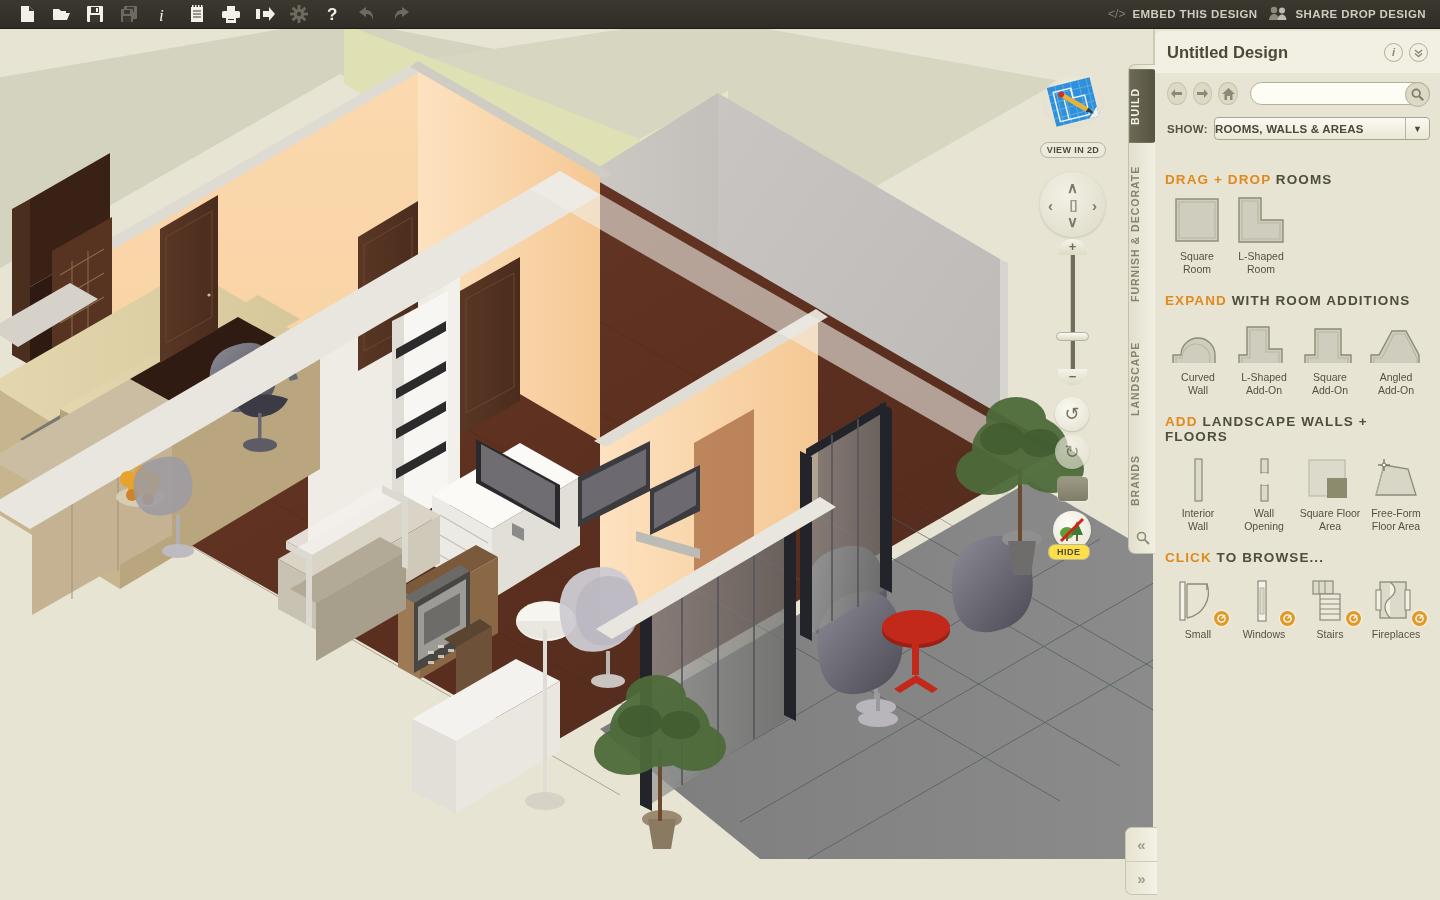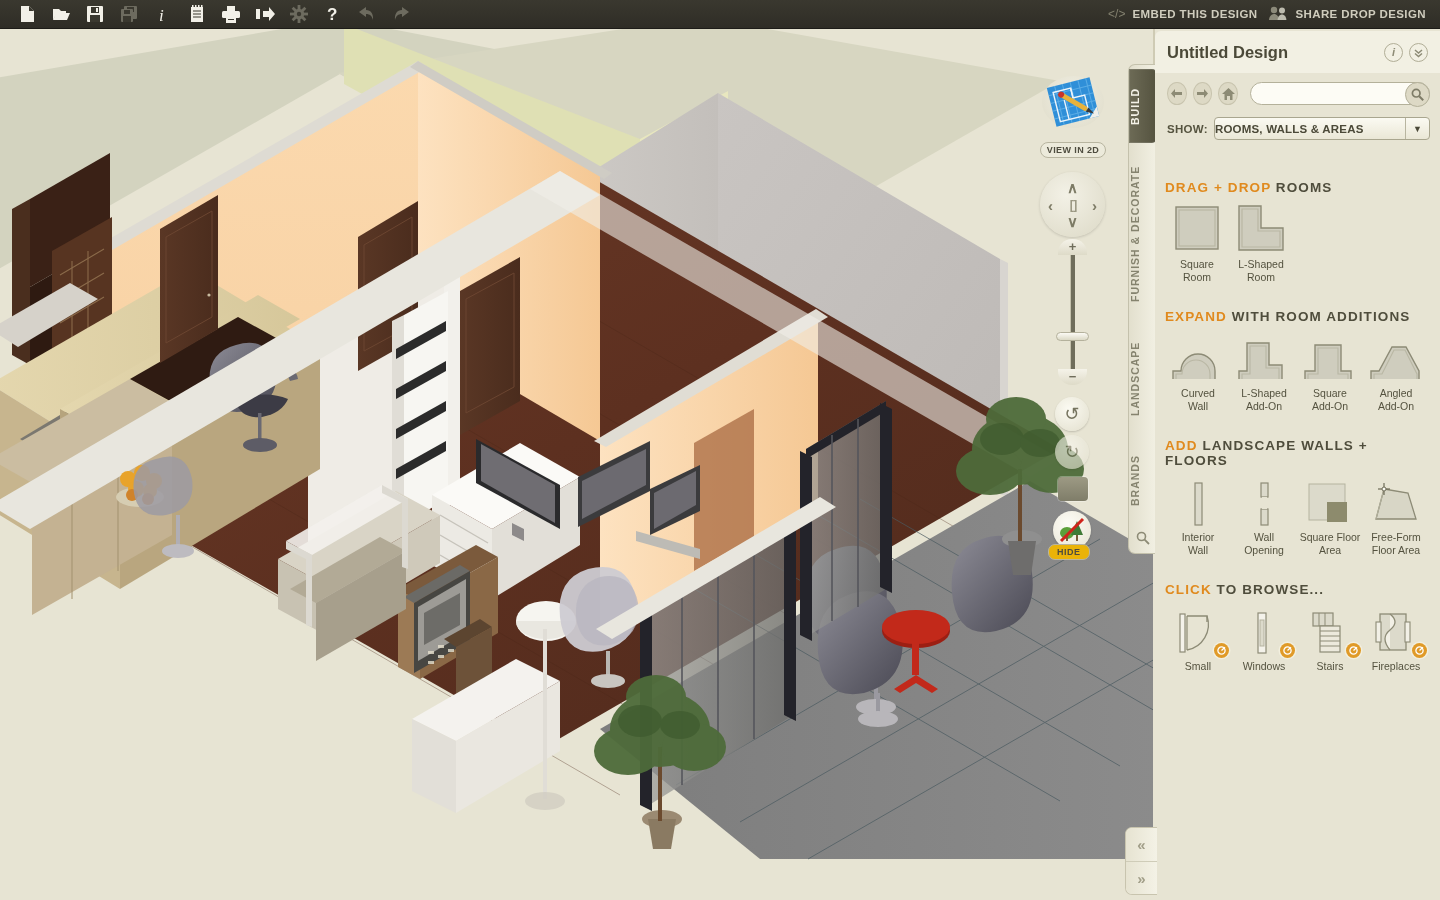--- a/index.html
+++ b/index.html
@@ -136,21 +136,21 @@
   }
   .hidebtn {
     position: absolute; left: 1053px; top: 482px; width: 38px; height: 38px;
     border-radius: 50%;
     background: radial-gradient(circle at 40% 35%, #fdfcf6, #e6e3d2);
     box-shadow: 0 1px 2px rgba(0,0,0,.18);
     display: flex; align-items: center; justify-content: center; cursor: pointer;
   }
   .hidelabel {
     position: absolute; left: 1048px; top: 515px;
-    background: #eab308; border: 1px solid #b8b5a0; border-radius: 7px;
+    background: #fde047; border: 1px solid #b8b5a0; border-radius: 7px;
     font-size: 9px; font-weight: bold; color: #4e4c3f; letter-spacing: .5px;
     padding: 2px 8px; cursor: pointer;
   }
 
   
   .rail {
     position: absolute; left: 1128px; top: 64px; width: 28px; height: 490px;
     background: linear-gradient(to right, #e2dfcd, #f2f0e3);
     border: 1px solid #c4c1ac; border-right: none;
     border-radius: 7px 0 0 7px;
@@ -226,21 +226,21 @@
     position: absolute; right: 0; top: 0; bottom: 0; width: 24px;
     border-left: 1px solid #b8b5a0;
     display: flex; align-items: center; justify-content: center;
     font-size: 9px; color: #4b4938;
   }
 
   .panel-body { padding: 10px 0 0 0; }
   .sect { padding: 0 8px 2px 10px; }
   .sect-title {
     font-size: 13.5px; font-weight: bold; letter-spacing: 1.1px;
-    color: #4f4d3c; margin: 24px 0 7px 0;
+    color: #4f4d3c; margin: 16px 0 7px 0;
   }
   .sect-title .hi { color: #e08a1e; }
   .items { display: flex; }
   .item { text-align: center; cursor: pointer; }
   .item .art {
     height: 52px; display: flex; align-items: flex-end; justify-content: center;
     position: relative;
   }
   .item .cap {
     font-size: 10.5px; color: #54523f; line-height: 12.5px;

